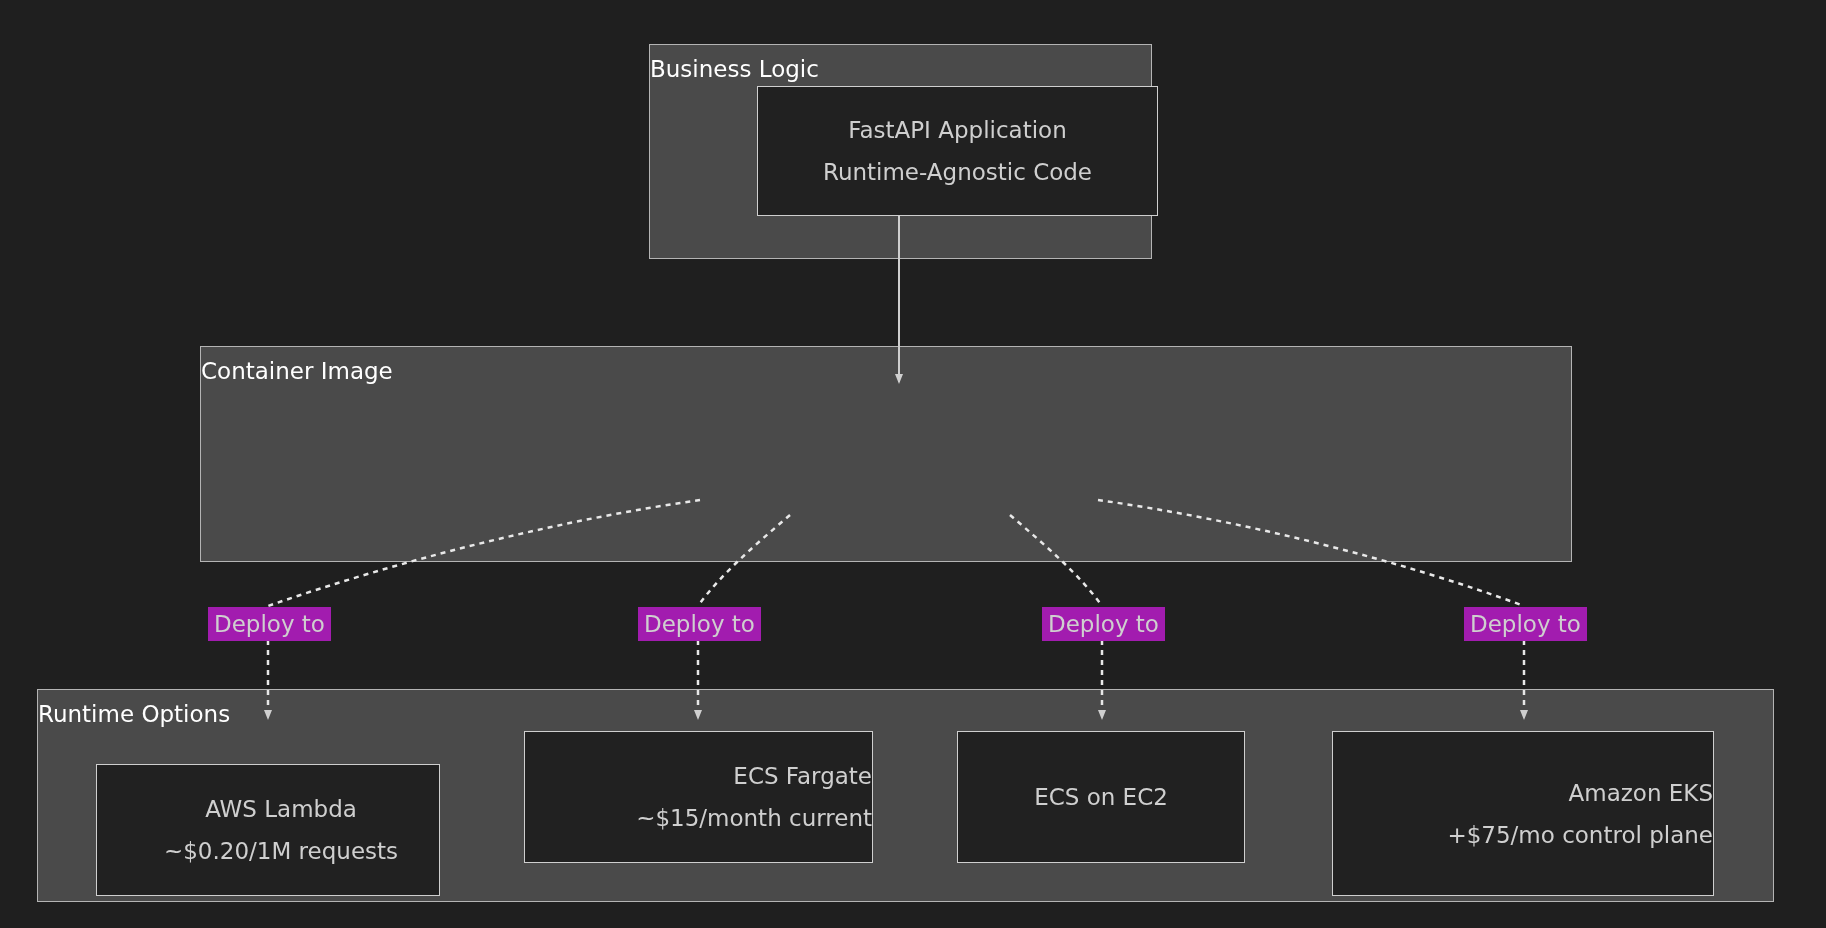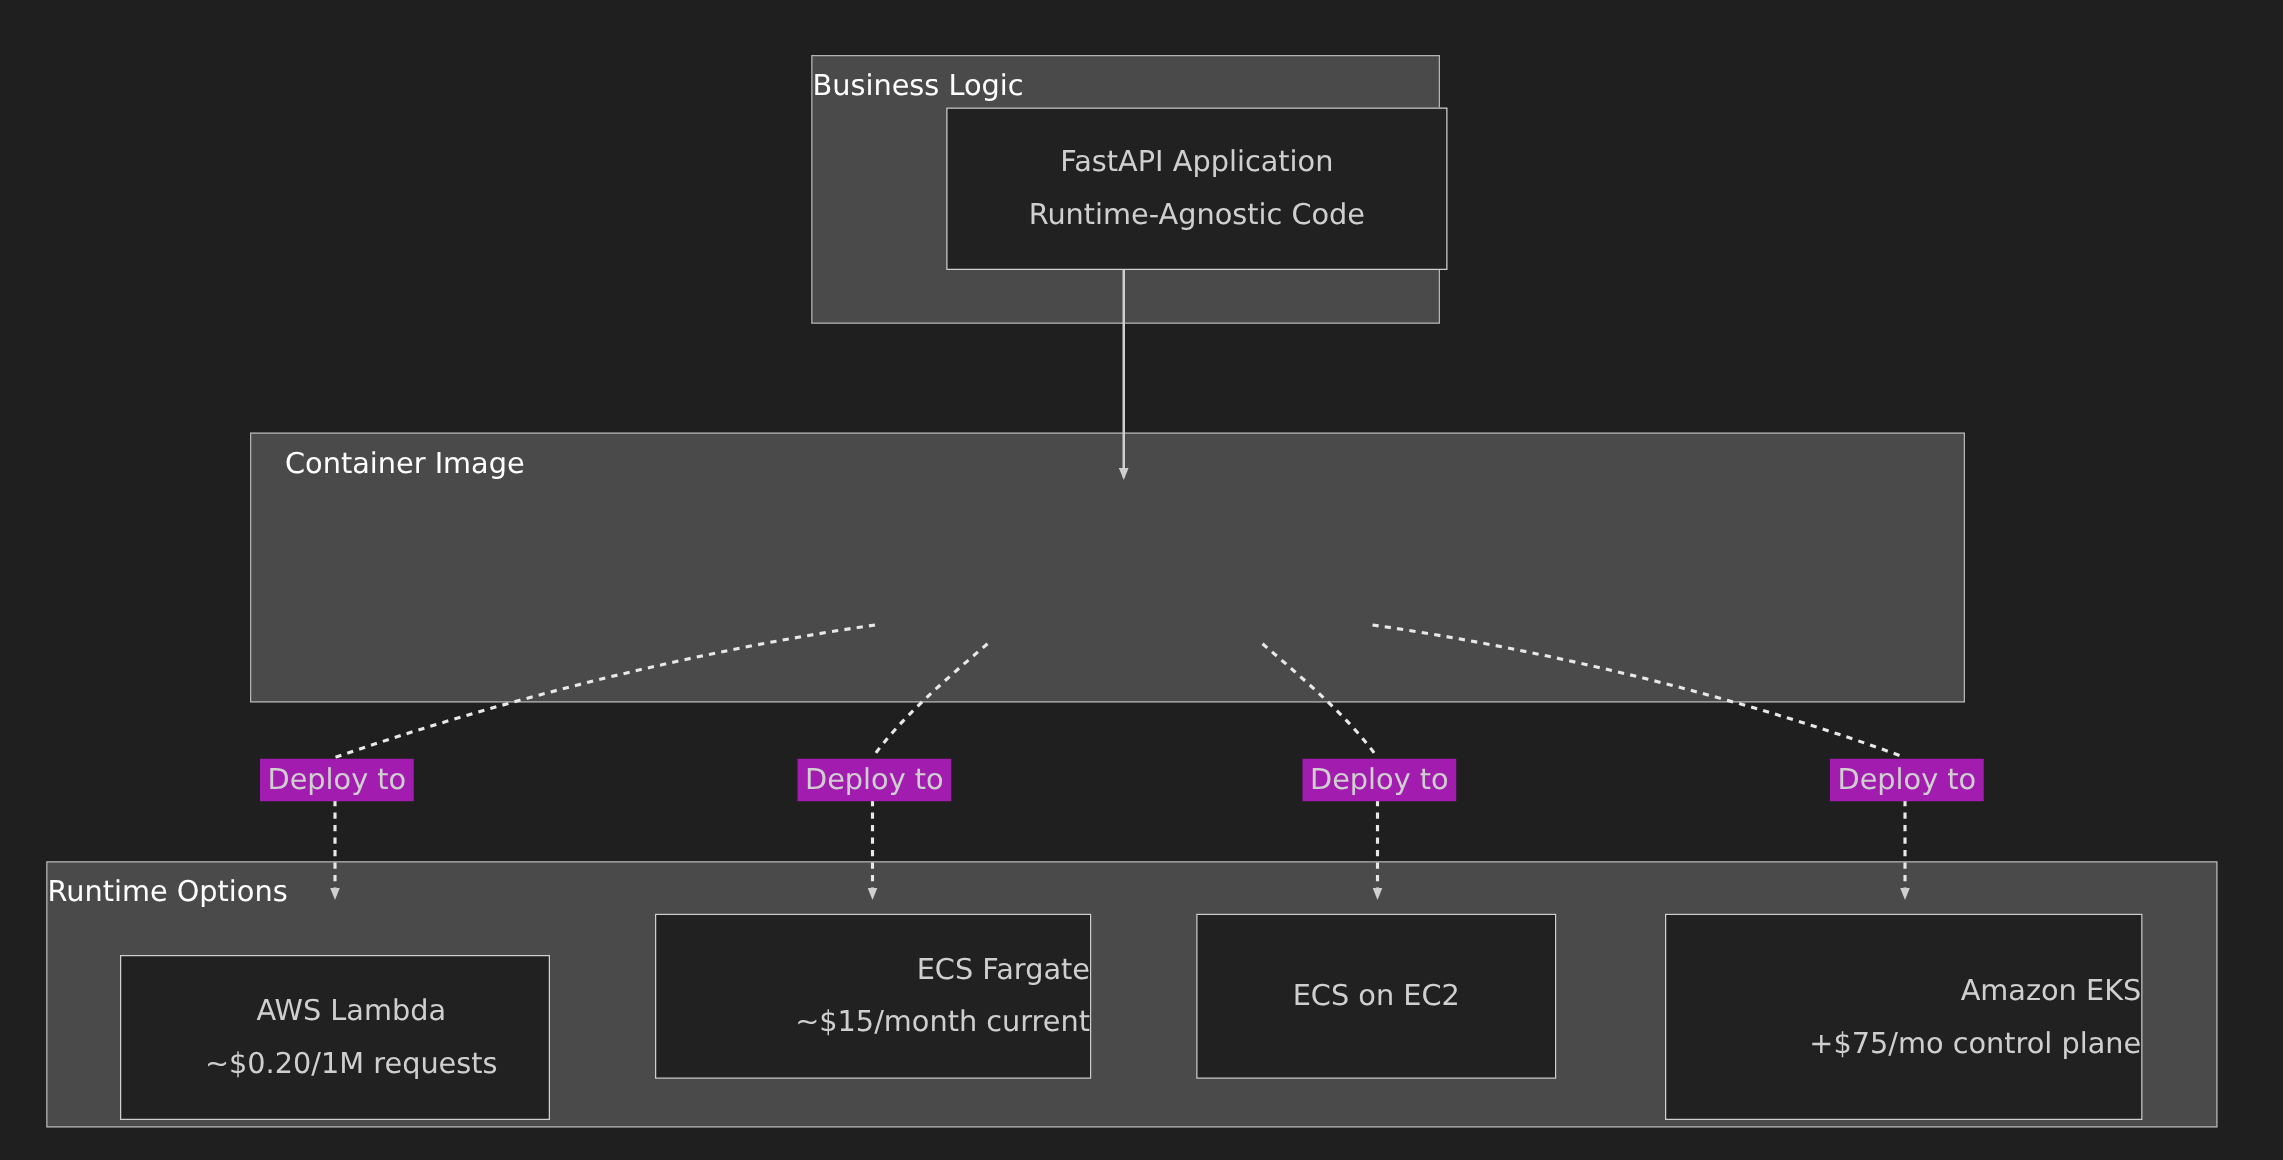--- a/index.html
+++ b/index.html
@@ -73,21 +73,21 @@
 </head>
 <body>
 
 <div id="diagram">
 
   <div class="cluster" style="left:649px; top:44px; width:503px; height:215px;">
     <div class="cluster-label" style="top:13px;">Business Logic</div>
   </div>
 
   <div class="cluster" style="left:200px; top:346px; width:1372px; height:216px;">
-    <div class="cluster-label" style="top:13px;margin-left:27px;">Container Image</div>
+    <div class="cluster-label" style="top:13px;">Container Image</div>
   </div>
 
   <div class="cluster" style="left:37px; top:689px; width:1737px; height:213px;">
     <div class="cluster-label" style="top:13px;">Runtime Options</div>
   </div>
 
   <svg class="edges" viewBox="0 0 1826 928" xmlns="http://www.w3.org/2000/svg">
     <defs>
       <marker id="arrowhead" markerWidth="10" markerHeight="8" refX="8" refY="4" orient="auto" markerUnits="userSpaceOnUse">
         <polygon points="0 0, 10 4, 0 8" fill="#cfcfcf"></polygon>

